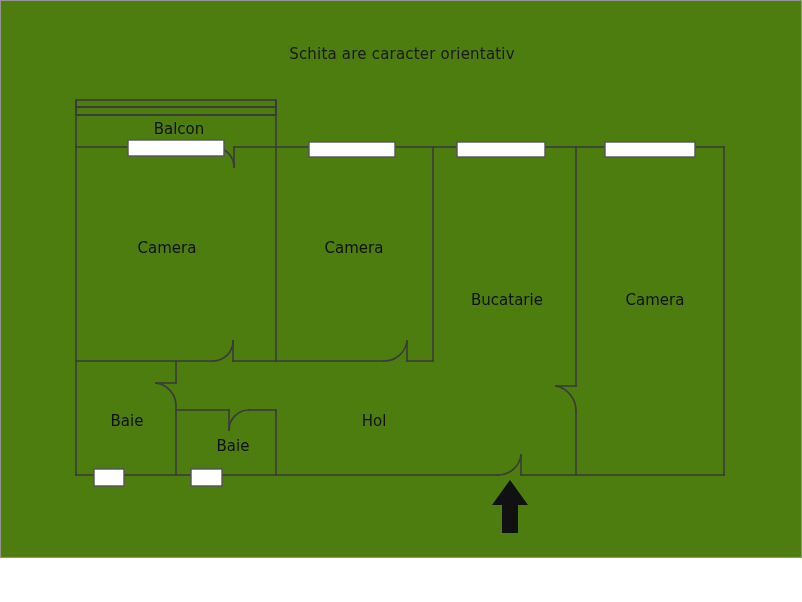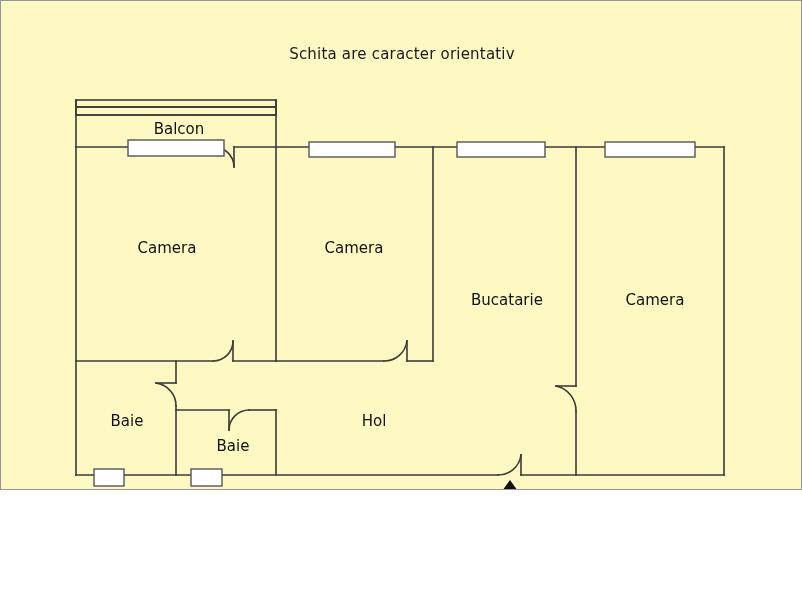--- a/index.html
+++ b/index.html
@@ -6,22 +6,22 @@
     margin: 0;
     padding: 0;
     background: #ffffff;
   }
   body {
     font-family: "DejaVu Sans", sans-serif;
   }
   #plan-page {
     position: relative;
     width: 802px;
-    height: 490px;
-    background: #fef9c3;
+    height: 558px;
+    background: #4d7c0f;
     box-sizing: border-box;
     border: 1px solid #949494;
     overflow: hidden;
   }
   #plan-title {
     position: absolute;
     left: 0;
     top: 44px;
     width: 802px;
     text-align: center;

